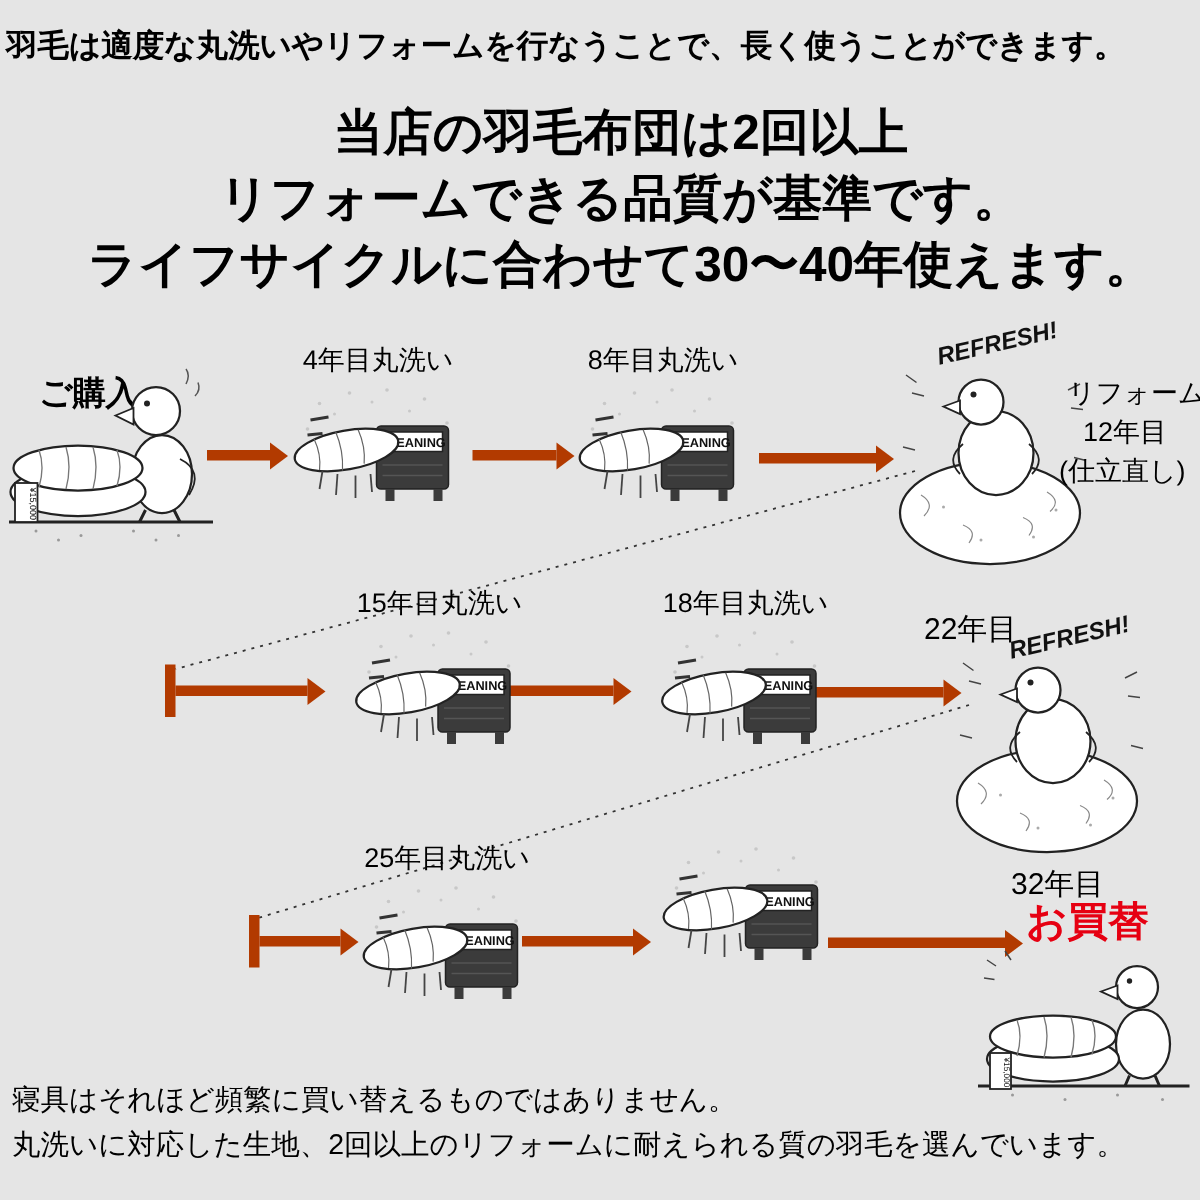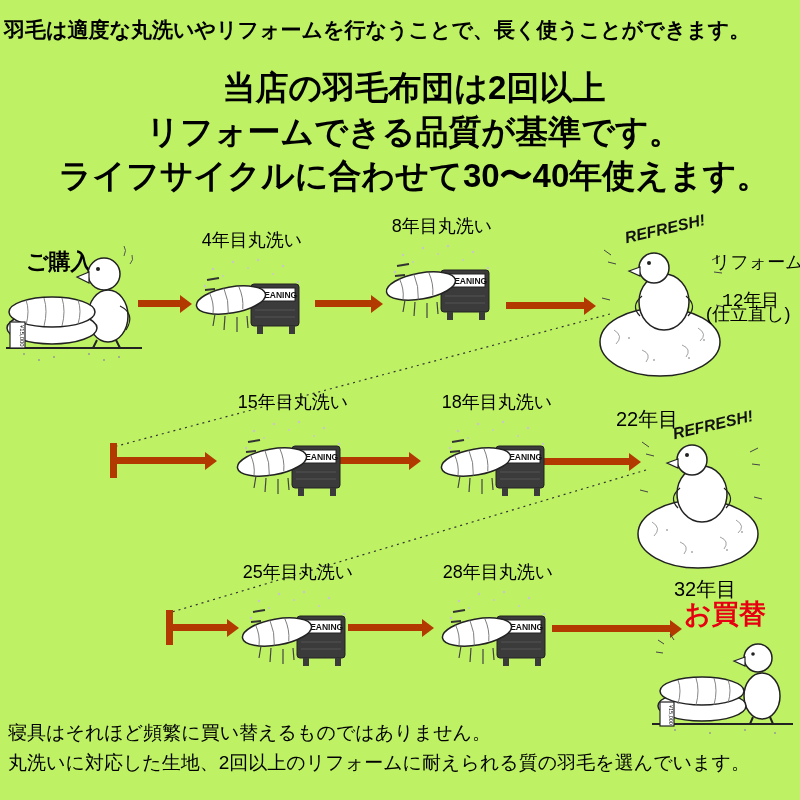--- a/index.html
+++ b/index.html
@@ -1,18 +1,18 @@
 <!DOCTYPE html>
 <html style="--arrow-color: #b23a00; --buy-color: #e60012;"><head>
 <meta charset="utf-8">
 <style>
   * { margin:0; padding:0; box-sizing:border-box; }
   html,body { background:#fff; }
   body { font-family:"Liberation Sans","DejaVu Sans",sans-serif; color:#000; }
-  .canvas { position:relative; width:800px; height:800px; background:#bef264; overflow:hidden; }
+  .canvas { position:relative; width:800px; height:800px; background:#e5e5e5; overflow:hidden; }
   .abs { position:absolute; }
   .top-note { position:absolute; left:4px; top:16px; width:794px; font-size:21px; font-weight:bold; white-space:nowrap; }
   .heading { position:absolute; left:14px; width:800px; text-align:center; font-size:33px; font-weight:bold; white-space:nowrap; }
   .purchase-label { position:absolute; font-size:22px; font-weight:bold;margin-top:35px; }
   .step { position:absolute; width:124px; text-align:center; }
   .step-label { font-size:18px; white-space:nowrap; margin-bottom:2px; }
   .side-label { position:absolute; font-size:18px; white-space:nowrap; }
   .year-label { position:absolute; font-size:20px; white-space:nowrap; }
   .buy-label { position:absolute; font-size:27px; font-weight:bold; color:var(--buy-color,#e60012); white-space:nowrap; }
   .arrow { position:absolute; height:7px; background:var(--arrow-color,#b23a00); }
@@ -110,21 +110,21 @@
       </g>
       <g stroke="#444" stroke-width="1.2">
         <line x1="22" y1="60" x2="20" y2="72"></line>
           <line x1="32" y1="62" x2="31" y2="76"></line>
         <line x1="44" y1="63" x2="44" y2="78"></line>
           <line x1="54" y1="62" x2="55" y2="74"></line>
       </g>
     </svg>
   </div>
 
-  <div class="step" style="left:380px; top:214px;">
+  <div class="step" style="left:380px; top:228px;">
     <div class="step-label">8年目丸洗い</div>
     <svg width="118" height="100" viewBox="0 0 118 100">
       <g fill="#c8c8c8">
         <circle cx="20" cy="15" r="1.2"></circle>
           <circle cx="40" cy="8" r="1.2"></circle>
           <circle cx="65" cy="6" r="1.2"></circle>
         <circle cx="90" cy="12" r="1.2"></circle>
           <circle cx="105" cy="28" r="1.2"></circle>
           <circle cx="12" cy="32" r="1.2"></circle>
         <circle cx="30" cy="22" r="1"></circle>
@@ -177,21 +177,21 @@
     </g>
     <g>
       <ellipse cx="70" cy="92" rx="25" ry="28" fill="#fff" stroke="#222" stroke-width="1.5"></ellipse>
       <path d="M48 86 q-12 10 -2 20 M92 86 q12 10 2 20" fill="none" stroke="#222" stroke-width="1.2"></path>
       <circle cx="60" cy="58" r="15" fill="#fff" stroke="#222" stroke-width="1.5"></circle>
       <path d="M46 57 l-11 4 11 5 z" fill="#fff" stroke="#222" stroke-width="1.2"></path>
       <circle cx="55" cy="53" r="2" fill="#222"></circle>
     </g>
   </svg>
   <div class="side-label" style="left:712px; top:250px;">リフォーム</div>
-  <div class="side-label" style="left:722px; top:288px;font-family:Liberation Mono, monospace;">12年目</div>
+  <div class="side-label" style="left:722px; top:276px;">12年目</div>
   <div class="side-label" style="left:706px; top:302px;">(仕立直し)</div>
 
   <div class="tick" style="left:110px; top:443px; height:35px;"></div>
   <div class="arrow" style="left:117px; top:457px; width:88px;"></div>
   <div class="arrow" style="left:333px; top:457px; width:76px;"></div>
   <div class="arrow" style="left:537px; top:458px; width:92px;"></div>
 
   <div class="step" style="left:231px; top:390px;">
     <div class="step-label">15年目丸洗い</div>
     <svg width="118" height="100" viewBox="0 0 118 100">
@@ -343,21 +343,20 @@
       <g stroke="#444" stroke-width="1.2">
         <line x1="22" y1="60" x2="20" y2="72"></line>
           <line x1="32" y1="62" x2="31" y2="76"></line>
         <line x1="44" y1="63" x2="44" y2="78"></line>
           <line x1="54" y1="62" x2="55" y2="74"></line>
       </g>
     </svg>
   </div>
 
   <div class="step" style="left:436px; top:560px;">
-    <div class="step-label">28年目丸洗い</div>
     <svg width="118" height="100" viewBox="0 0 118 100">
       <g fill="#c8c8c8">
         <circle cx="20" cy="15" r="1.2"></circle>
           <circle cx="40" cy="8" r="1.2"></circle>
           <circle cx="65" cy="6" r="1.2"></circle>
         <circle cx="90" cy="12" r="1.2"></circle>
           <circle cx="105" cy="28" r="1.2"></circle>
           <circle cx="12" cy="32" r="1.2"></circle>
         <circle cx="30" cy="22" r="1"></circle>
           <circle cx="55" cy="14" r="1"></circle>

